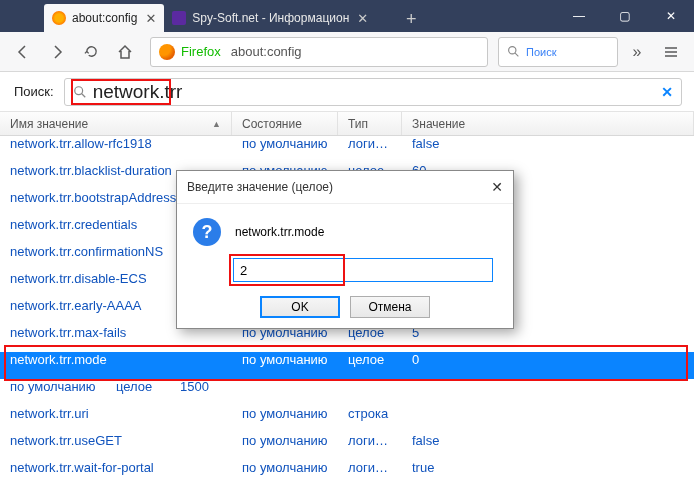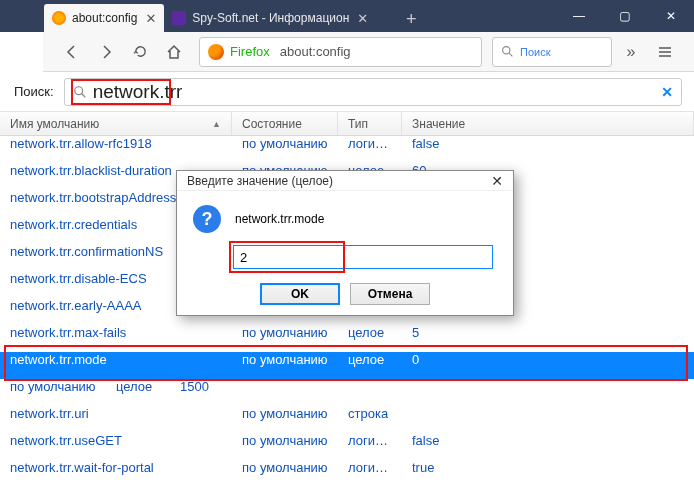--- a/index.html
+++ b/index.html
@@ -11,21 +11,21 @@
   .tab { height: 28px; display: flex; align-items: center; padding: 0 8px; font-size: 12px; color: #e8e8e8; max-width: 230px; }
   .tab.active { background: #f7f7f8; color: #222; border-top-left-radius: 3px; border-top-right-radius: 3px; }
   .tab .favicon { width: 14px; height: 14px; margin-right: 6px; flex-shrink: 0; }
   .tab .label { white-space: nowrap; overflow: hidden; text-overflow: ellipsis; }
   .tab .close { margin-left: 8px; font-size: 13px; color: #555; }
   .newtab { width: 26px; height: 26px; display: flex; align-items: center; justify-content: center; color: #ccc; font-size: 18px; margin-left: 4px; }
   .win-controls { margin-left: auto; display: flex; height: 32px; }
   .win-btn { width: 46px; display: flex; align-items: center; justify-content: center; color: #fff; font-size: 12px; }
 
   
-  .toolbar { height: 40px; background: #f7f7f8; border-bottom: 1px solid #d8d8d8; display: flex; align-items: center; padding: 0 14px; gap: 4px; margin-left: 43px; }
+  .toolbar { height: 40px; background: #f7f7f8; border-bottom: 1px solid #d8d8d8; display: flex; align-items: center; padding: 0 8px; gap: 4px; }
   .tbtn { width: 30px; height: 30px; display: flex; align-items: center; justify-content: center; color: #5a5a5a; border-radius: 3px; }
   .tbtn svg { stroke: #5a5a5a; fill: none; stroke-width: 1.5; }
   .urlbar { flex: 1; height: 30px; background: #fff; border: 1px solid #c8c8c8; border-radius: 3px; display: flex; align-items: center; padding: 0 8px; font-size: 13px; color: #555; margin: 0 6px; }
   .urlbar .ff-icon { width: 16px; height: 16px; margin-right: 6px; background: radial-gradient(circle at 30% 30%, #ff9500 40%, #e66000 70%); border-radius: 50%; flex-shrink: 0; }
   .urlbar .identity { color: #12bc00; margin-right: 10px; }
   .searchbox { width: 120px; height: 30px; background: #fff; border: 1px solid #c8c8c8; border-radius: 3px; display: flex; align-items: center; padding: 0 8px; font-size: 11px; color: #3b82f6; }
   .searchbox svg { margin-right: 6px; }
 
   
   .config-search { height: 40px; display: flex; align-items: center; padding: 6px 12px 6px 14px; font-size: 13px; border-bottom: 1px solid #e4e4e4; }
@@ -53,31 +53,31 @@
   .row .c2 { width: 106px; }
   .row .c3 { width: 64px; }
   .row .c4 { flex: 1; }
   .row.sel { background: #0a84ff; color: #fff; }
 
   
   .redbox-row { position: absolute; pointer-events: none; border: 2px solid #e11; }
 
   
   .modal { position: absolute; left: 176px; top: 170px; width: 338px; background: #fff; border: 1px solid #888; box-shadow: 4px 4px 12px rgba(0,0,0,0.35); font-size: 12px; }
-  .modal .mtitle { height: 20px; background: #fff; display: flex; align-items: center; padding: 0 10px; border-bottom: 1px solid #eee; }
+  .modal .mtitle { height: 33px; background: #fff; display: flex; align-items: center; padding: 0 10px; border-bottom: 1px solid #eee; }
   .modal .mtitle .t { color: #333; }
   .modal .mtitle .x { margin-left: auto; font-size: 14px; color: #333; }
   .modal .mbody { padding: 14px 16px 10px; display: flex; flex-direction: column; }
   .modal .info-row { display: flex; align-items: center; margin-bottom: 12px; }
   .modal .qicon { width: 28px; height: 28px; border-radius: 50%; background: #2b7de9; color: #fff; display: flex; align-items: center; justify-content: center; font-weight: bold; font-size: 18px; margin-right: 14px; }
   .modal .input-wrap { margin-left: 40px; position: relative; margin-bottom: 14px; }
   .modal input { width: 260px; height: 24px; border: 1px solid #0a84ff; outline: none; padding: 0 6px; font-size: 13px; }
   .modal .input-red { position: absolute; left: -4px; top: -4px; width: 116px; height: 32px; border: 2px solid #e11; pointer-events: none; }
   .modal .btns { display: flex; justify-content: center; gap: 10px; }
-  .modal .btn { min-width: 80px; height: 22px; border: 1px solid #adadad; background: linear-gradient(#f6f6f6,#e8e8e8); font-size: 12px; font-weight: bold; }
+  .modal .btn { min-width: 80px; height: 22px; border: 1px solid #adadad; background: linear-gradient(#f6f6f6,#e8e8e8); font-size: 12px; }
   .modal .btn.primary { border: 1px solid #0a84ff; box-shadow: 0 0 0 1px #0a84ff inset; }
 </style>
 </head>
 <body>
 
 <div class="titlebar">
   <div class="tab-strip">
     <div class="tab active">
       <span class="favicon" style="background:radial-gradient(circle,#ffb000 40%,#ff7b00 70%);border-radius:50%"></span>
       <span class="label">about:config</span>
@@ -146,21 +146,21 @@
         <path d="M10 10l4 4" stroke="#888" stroke-width="1.4"></path>
       </svg>
     <span class="val">network.trr</span>
     <div class="hl"></div>
     <span class="clear">✕</span>
   </div>
 </div>
 
 <div class="thead">
   <div class="col col-name">
-      <span>Имя умолчанию</span>
+      <span>Имя значение</span>
       <span class="sort-arrow">▲</span>
     </div>
   <div class="col col-state">Состояние</div>
   <div class="col col-type">Тип</div>
   <div class="col col-value">Значение</div>
 </div>
 
 <div class="rows" id="rows">
     <div class="row">
       <span class="c c1">network.trr.allow-rfc1918</span>

